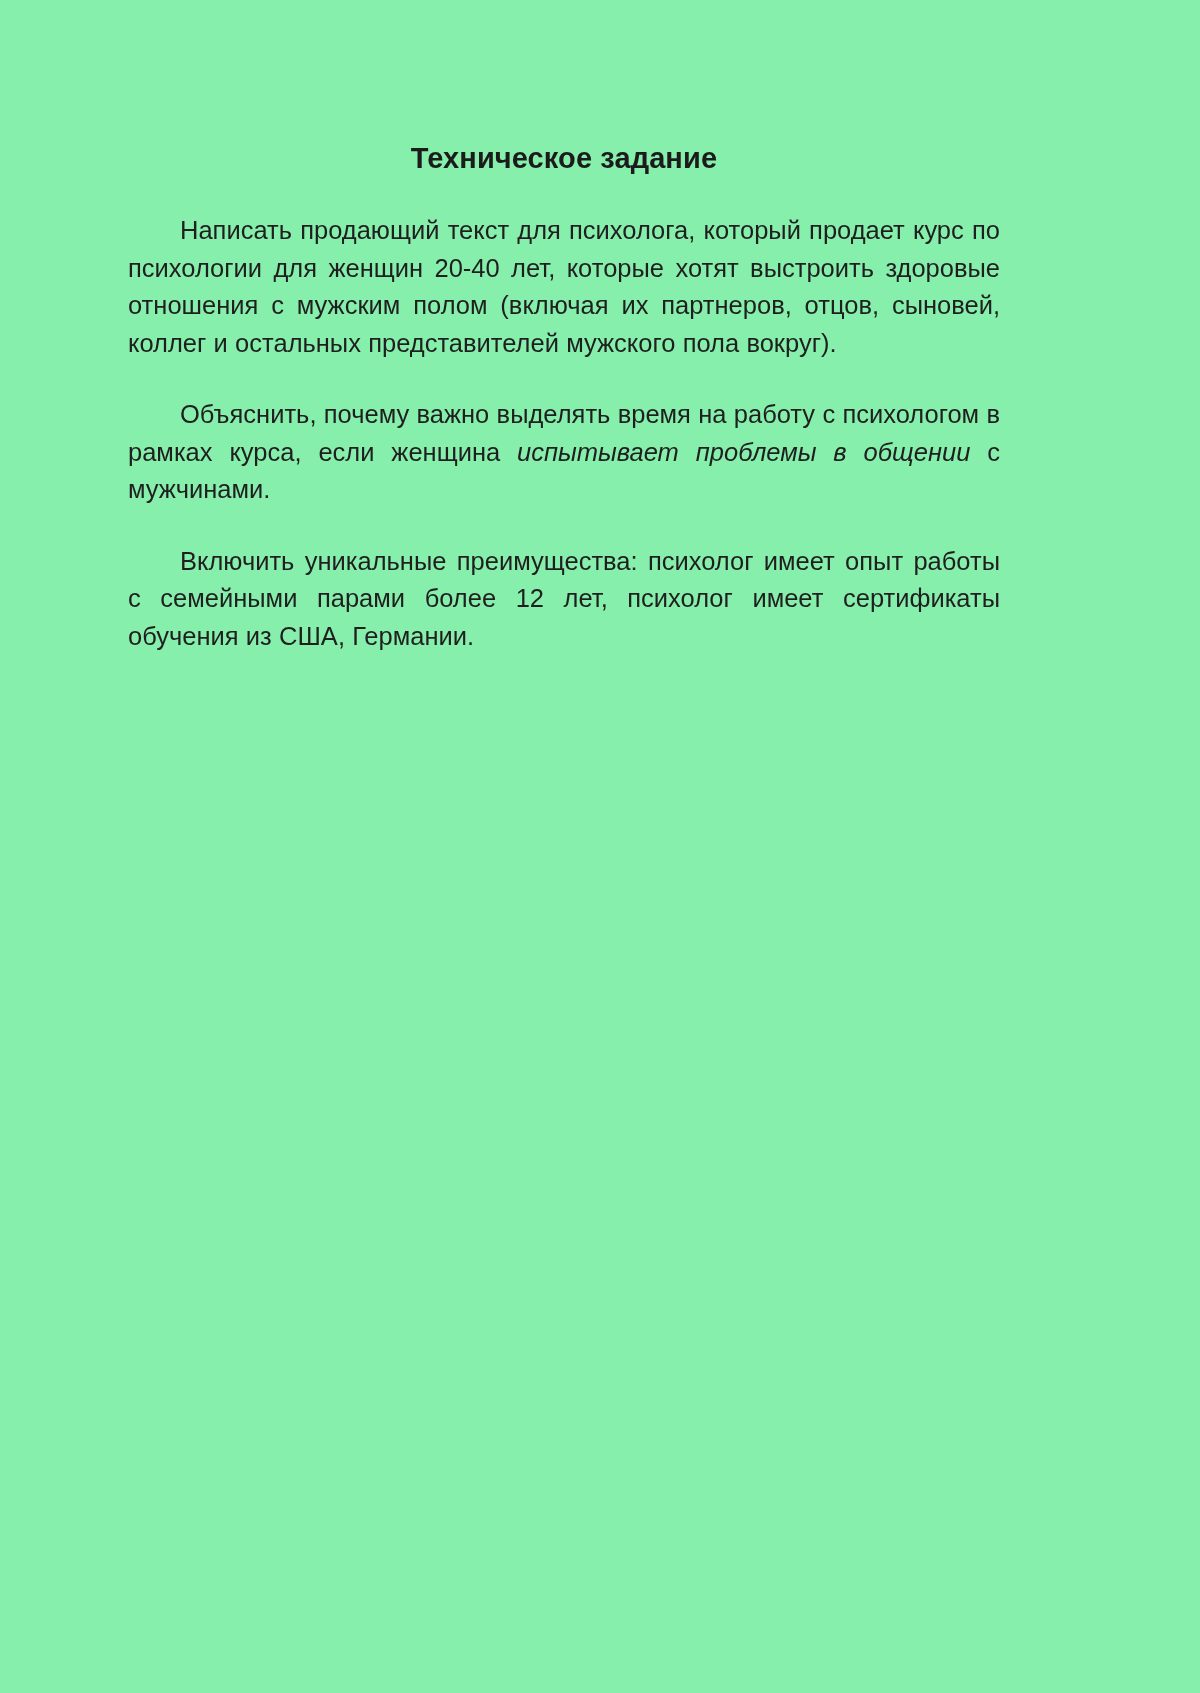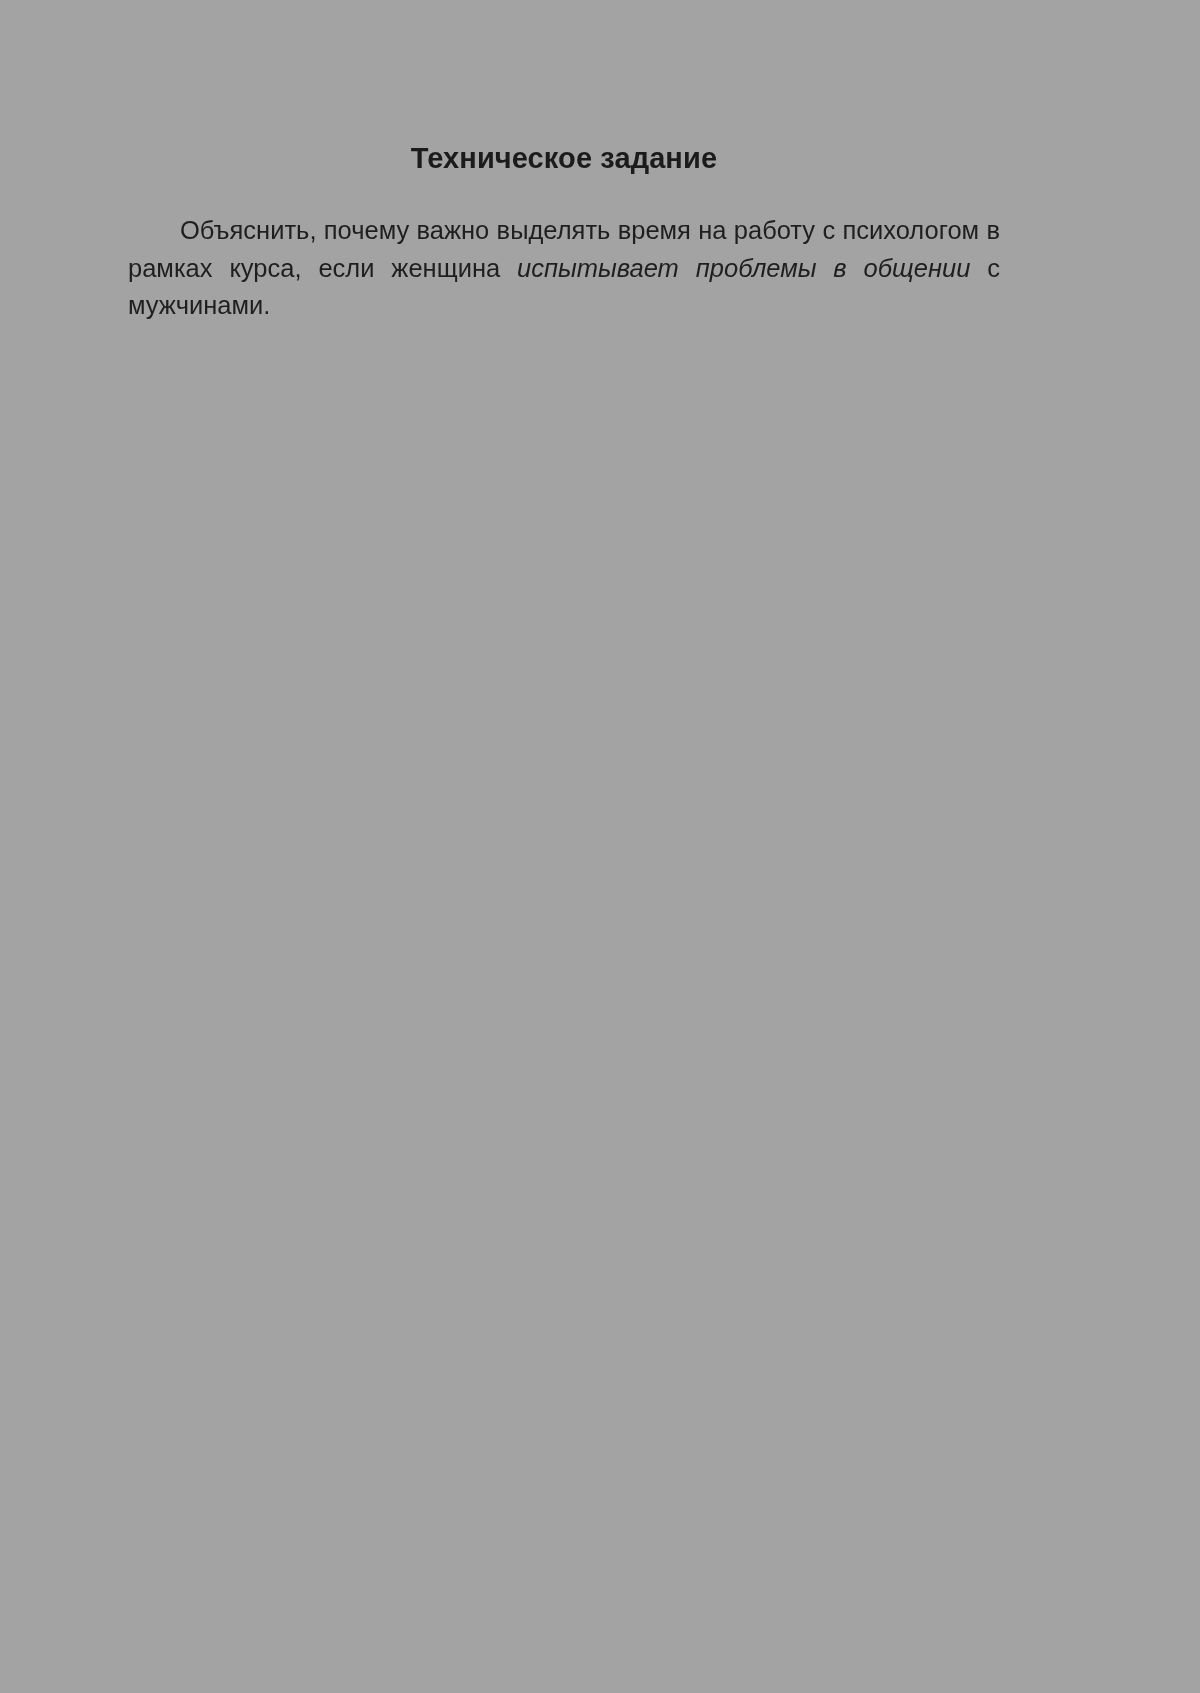--- a/index.html
+++ b/index.html
@@ -6,21 +6,21 @@
   html, body {
     margin: 0;
     padding: 0;
     background: #ffffff;
   }
   .page {
     position: relative;
     width: 1200px;
     height: 1693px;
     margin: 0 auto;
-    background: #a3a3a3;
+    background: #86efac;
     box-sizing: border-box;
     overflow: hidden;
   }
   .doc-body {
     position: absolute;
     left: 128px;
     top: 140px;
     width: 872px;
   }
   .doc-title {
@@ -55,19 +55,21 @@
   }
 </style>
 </head>
 <body>
 
 <div class="page">
   <div class="doc-body">
 
     <h1 class="doc-title">Техническое задание</h1>
 
+    <p class="para">Написать продающий текст для психолога, который продает курс по психологии для женщин 20-40 лет, которые хотят выстроить здоровые отношения с мужским полом (включая их партнеров, отцов, сыновей, коллег и остальных представителей мужского пола вокруг).</p>
 
     <p class="para"><span class="seg">Объяснить, почему важно выделять время на работу с психологом в рамках курса, если женщина </span><em>испытывает проблемы в общении</em><span class="seg"> с мужчинами.</span></p>
 
+    <p class="para">Включить уникальные преимущества: психолог имеет опыт работы с семейными парами более 12 лет, психолог имеет сертификаты обучения из США, Германии.</p>
 
 
   </div>
 </div>
 
 </body></html>

